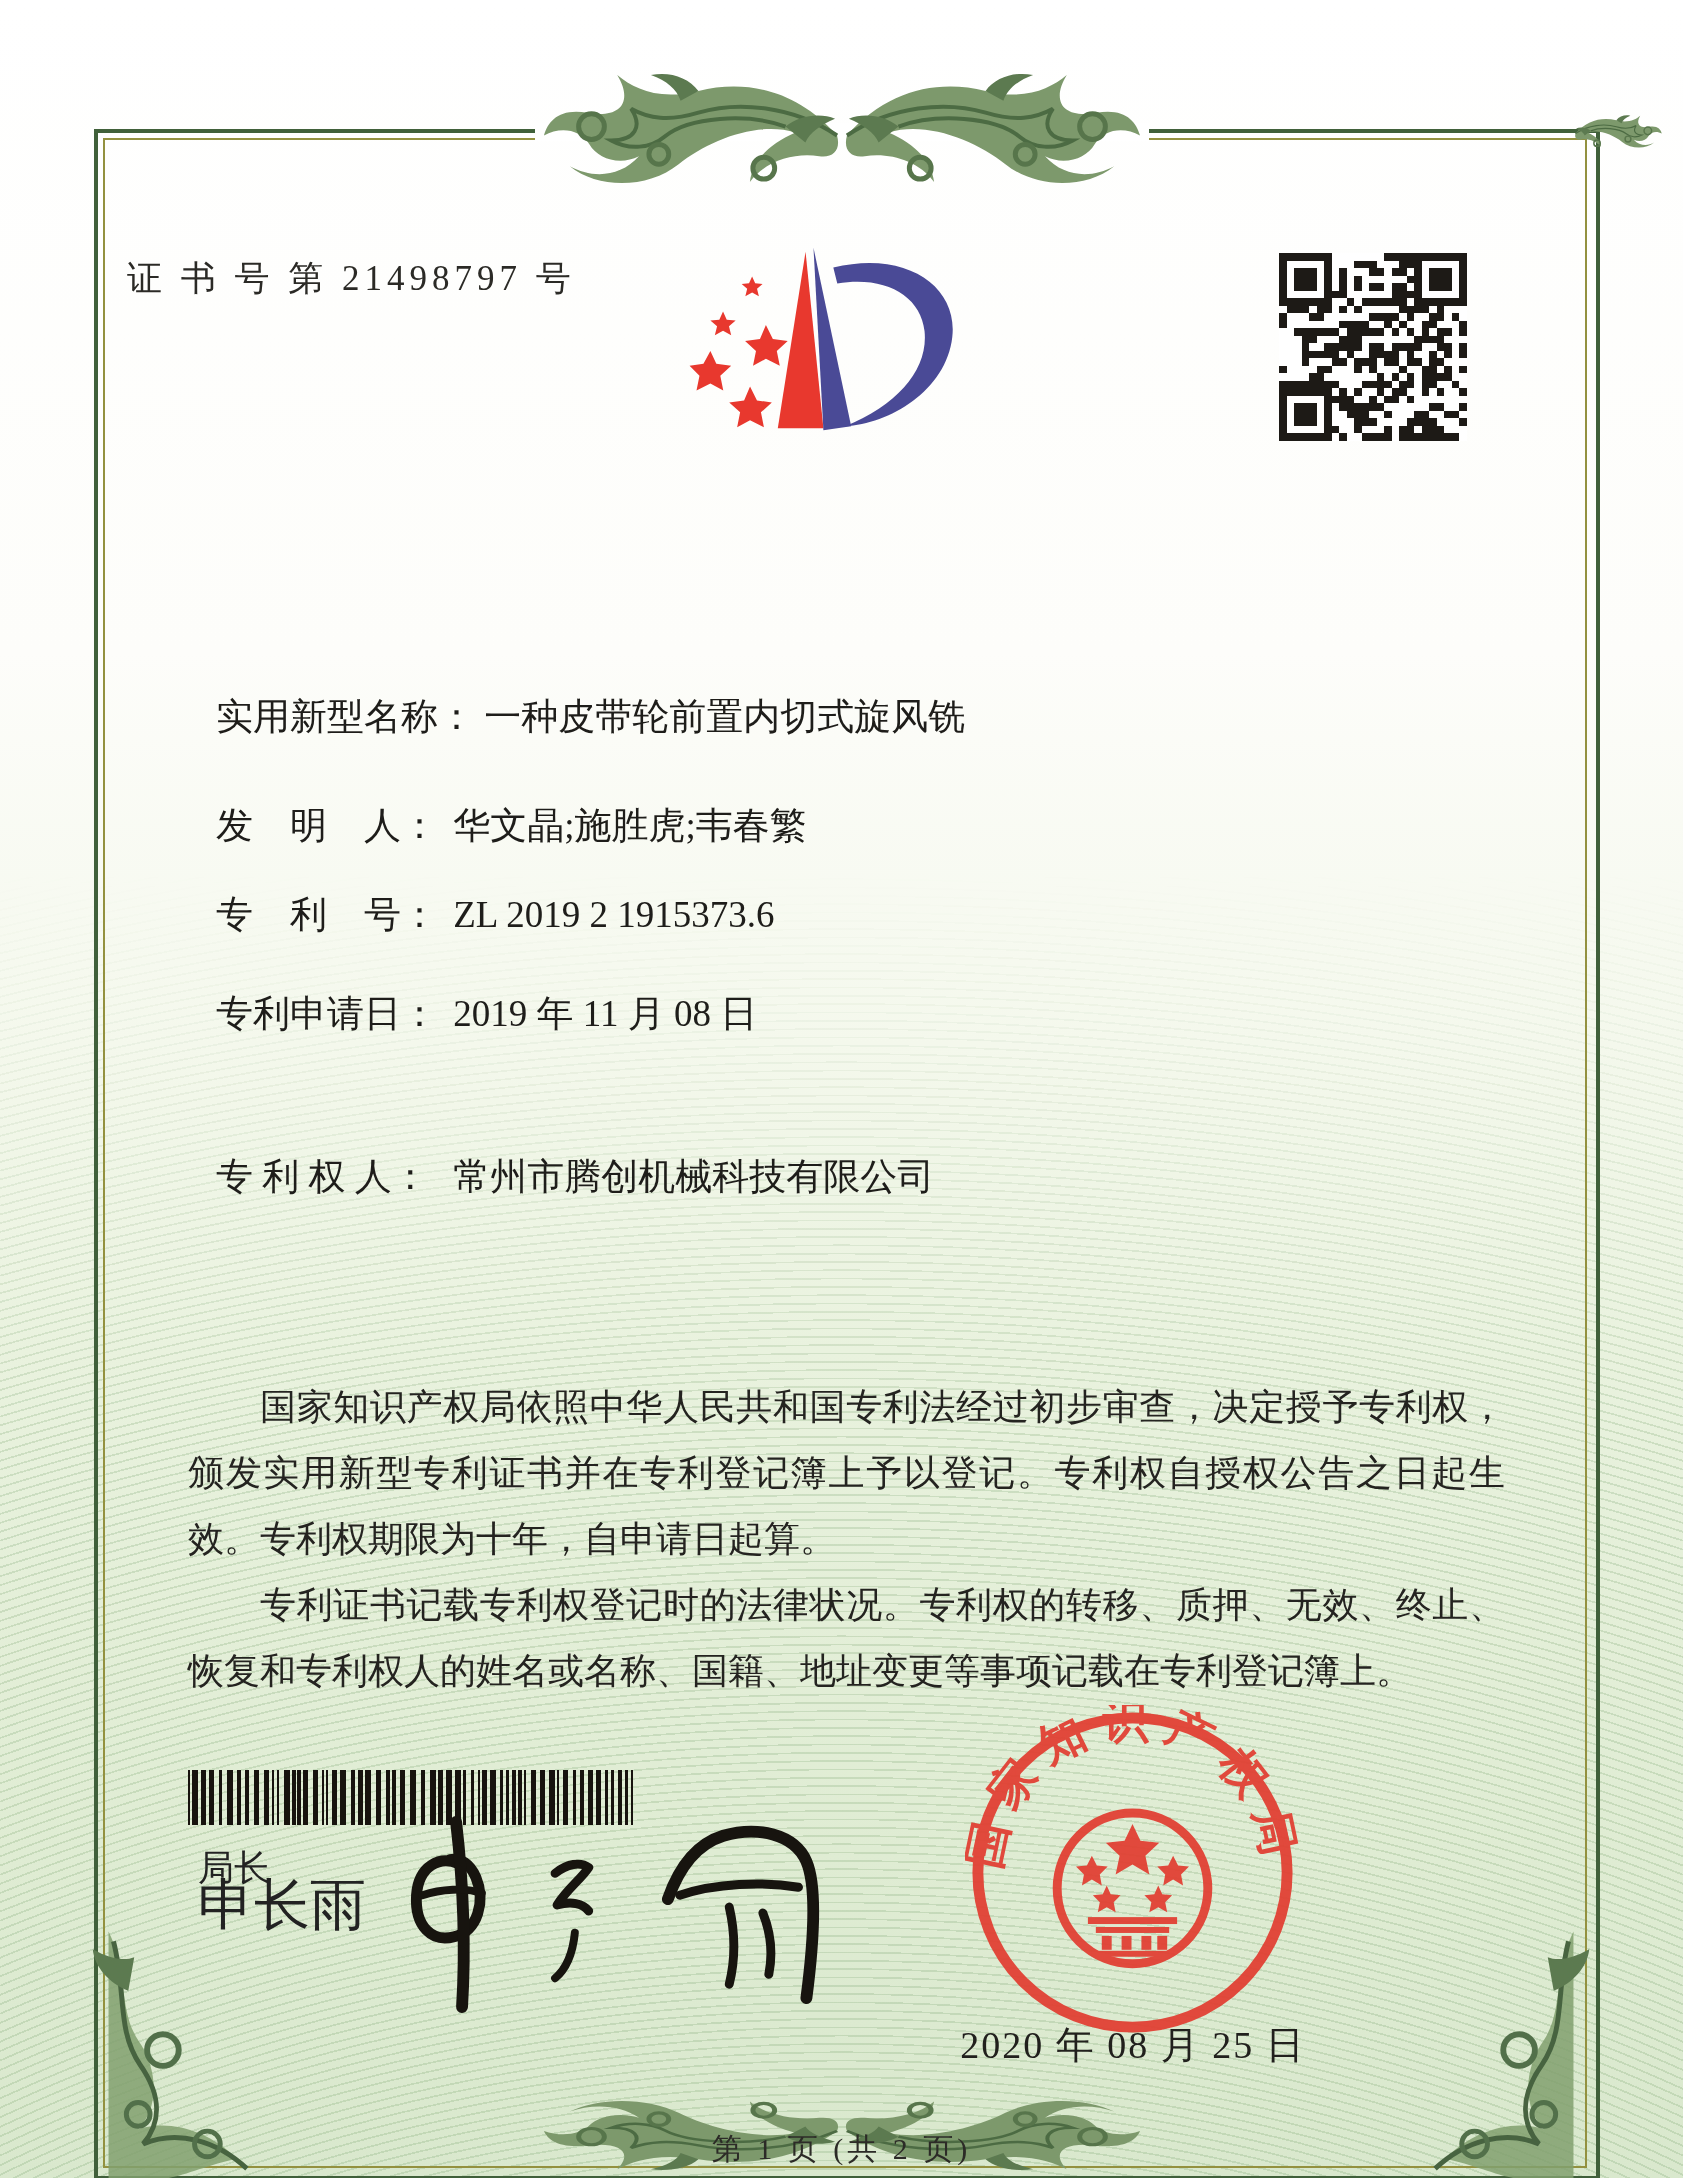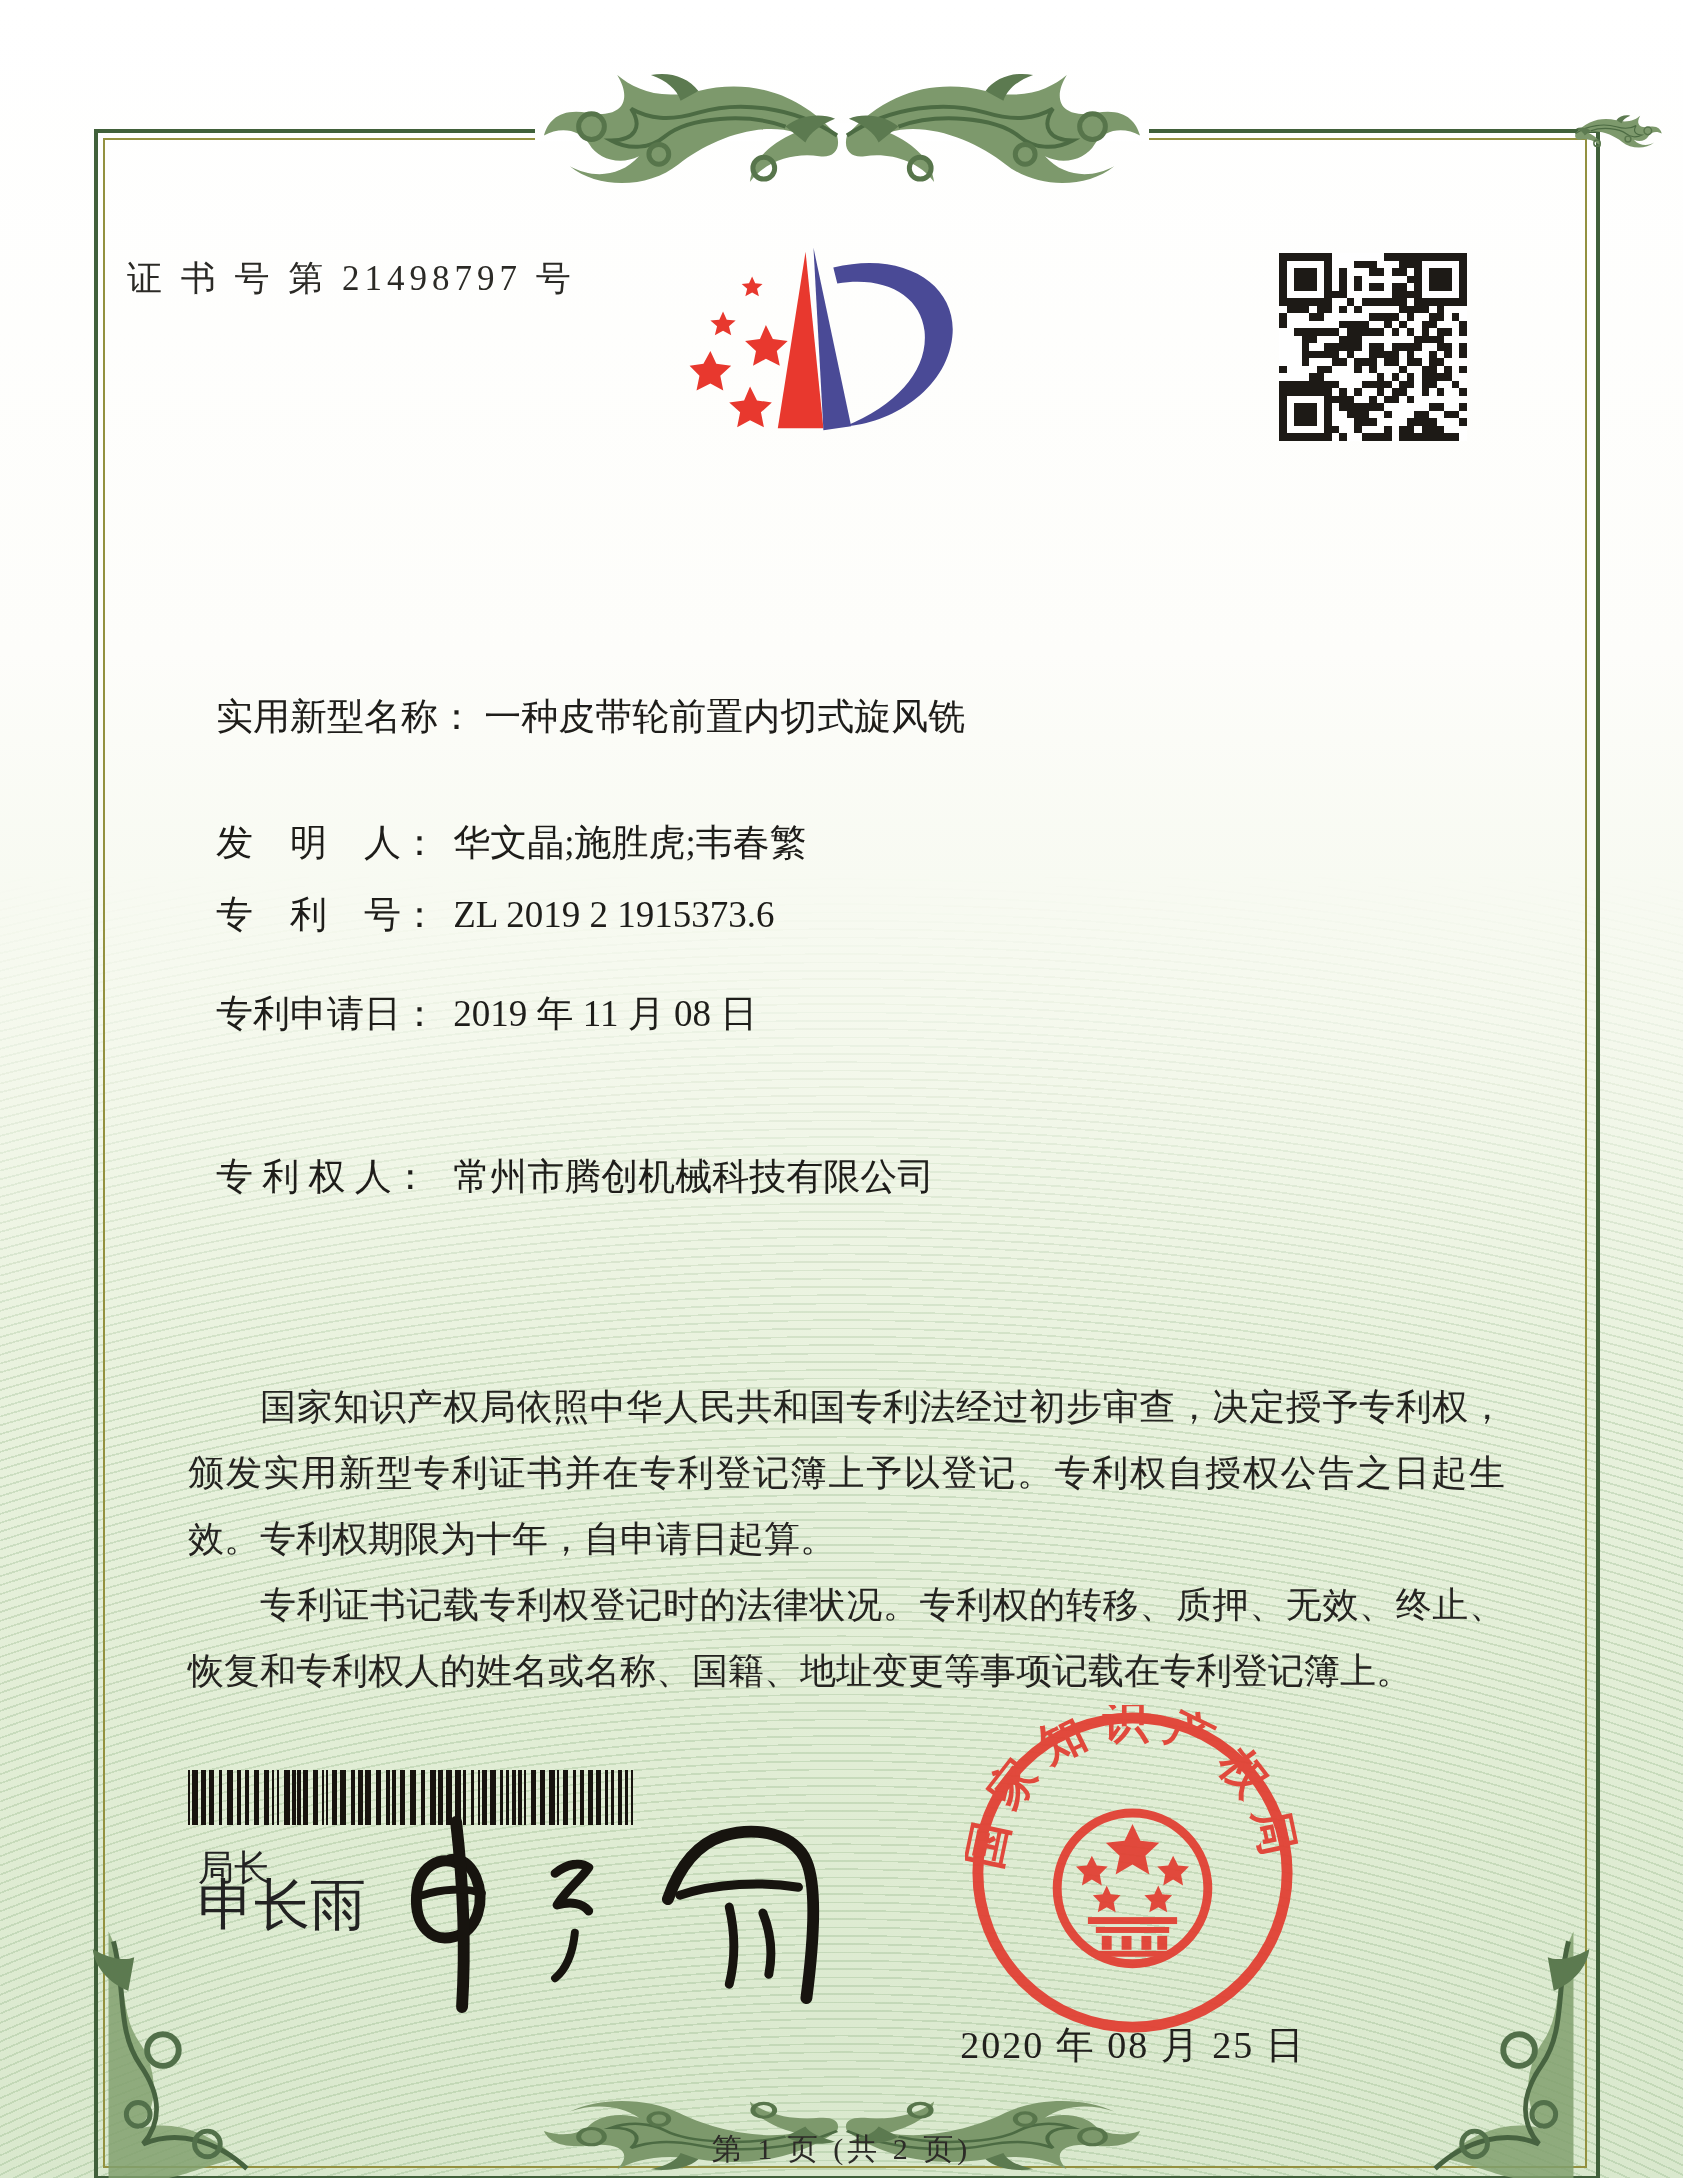--- a/index.html
+++ b/index.html
@@ -732,21 +732,21 @@
       <i class="on"></i>
       <i class="on"></i>
       <i class=""></i>
     </div>
 
 
   <div class="abs field-row" style="top:693px">
     <span class="field-label">实用新型名称：</span>
     <span class="field-value">一种皮带轮前置内切式旋风铣</span>
   </div>
-  <div class="abs field-row" style="top:819px">
+  <div class="abs field-row" style="top:802px">
     <span class="field-label">发　明　人：</span>
     <span class="field-value">华文晶;施胜虎;韦春繁</span>
   </div>
   <div class="abs field-row" style="top:891px">
     <span class="field-label">专　利　号：</span>
     <span class="field-value">ZL 2019 2 1915373.6</span>
   </div>
   <div class="abs field-row" style="top:990px">
     <span class="field-label">专利申请日：</span>
     <span class="field-value">2019 年 11 月 08 日</span>

